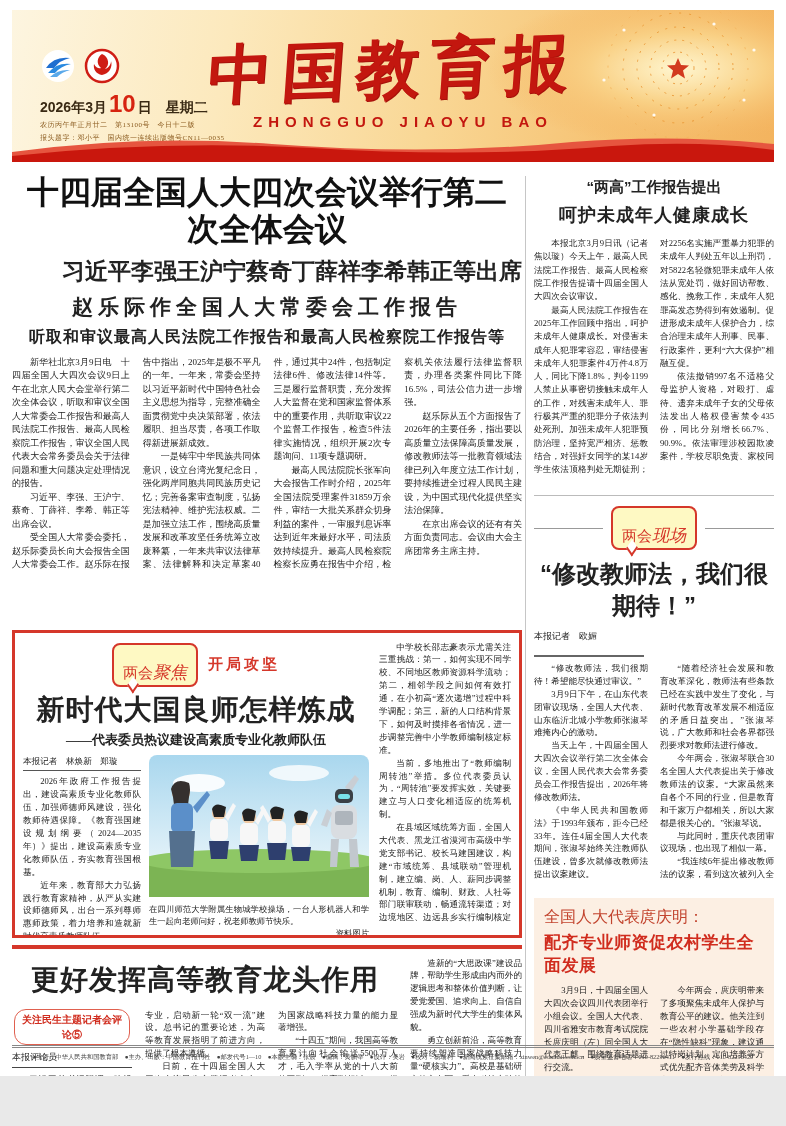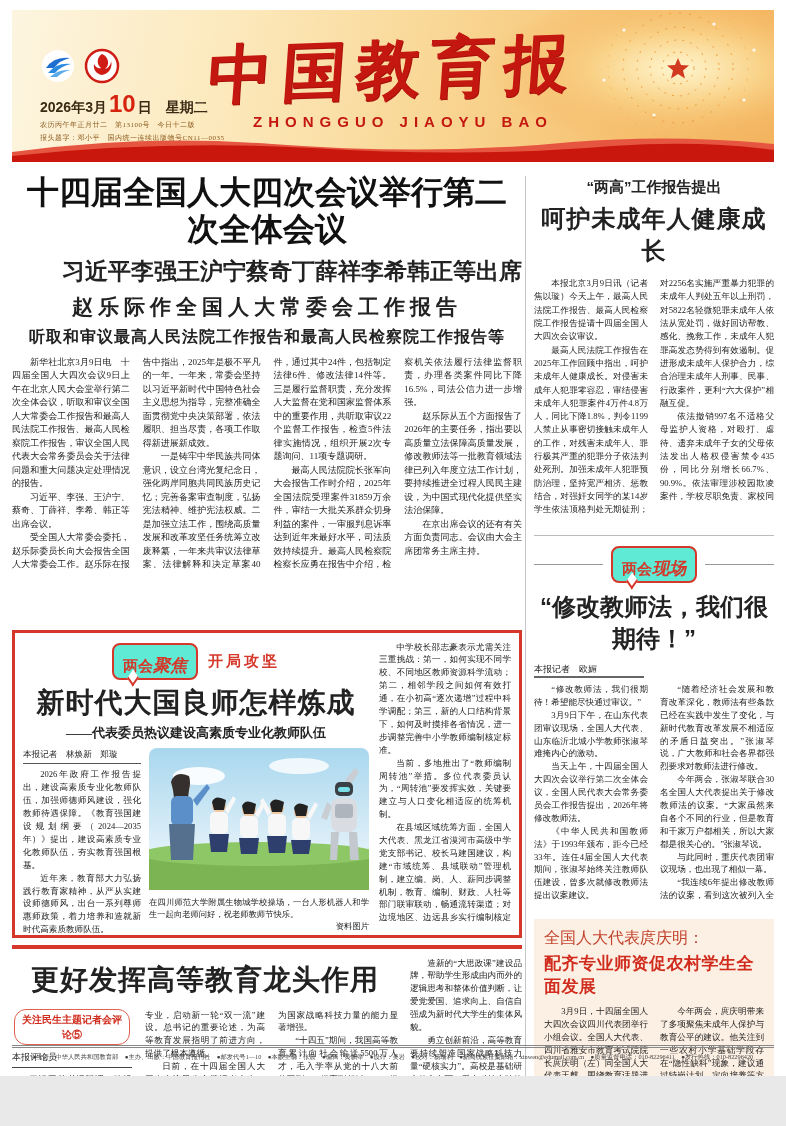--- a/index.html
+++ b/index.html
@@ -30,22 +30,22 @@
   .deck1{font-family:"Liberation Sans",sans-serif;font-size:23px;font-weight:bold;text-align:right;margin:0 0 6px;}
   .deck2{font-family:"Liberation Sans",sans-serif;font-size:21px;font-weight:bold;text-align:center;letter-spacing:5px;margin:0 0 6px;}
   .deck3{font-size:16px;font-weight:bold;text-align:center;letter-spacing:1px;margin:0 0 8px;}
   .cols{column-gap:13px;font-size:9px;line-height:1.5;text-align:justify;overflow:hidden;}
   .para{margin:0;text-indent:2em;}
   .lead-cols{column-count:4;height:266px;}
   
   .focus-box{margin-top:8px;border:3px solid #d5372a;height:308px;padding:8px 8px 6px;display:flex;gap:10px;overflow:hidden;box-sizing:border-box;}
   .fb-main{width:346px;flex:none;}
   .fb-badges{display:flex;justify-content:center;align-items:center;gap:10px;margin:2px 0 4px;}
-  .bubble{display:inline-block;border:2px solid #d5372a;border-radius:8px;padding:9px 9px 1px;color:#d5372a;
-     background:#5eead4;font-family:"Liberation Sans",sans-serif;font-weight:bold;font-size:15px;position:relative;}
+  .bubble{display:inline-block;border:2px solid #d5372a;border-radius:8px;padding:16px 9px 1px;color:#d5372a;
+     background:#fef9c3;font-family:"Liberation Sans",sans-serif;font-weight:normal;font-size:15px;position:relative;}
   .bubble .script{font-family:"Liberation Serif",serif;font-style:italic;font-size:17px;}
   .bubble::after{content:"";position:absolute;left:14px;bottom:-5px;width:8px;height:8px;background:#fff;
      border-right:2px solid #d5372a;border-bottom:2px solid #d5372a;transform:rotate(55deg) skewX(20deg);}
   .fb-badge-right{color:#d5372a;font-family:"Liberation Sans",sans-serif;font-weight:bold;font-size:15px;letter-spacing:3px;}
   .fb-headline{font-family:"Liberation Sans",sans-serif;font-size:28px;font-weight:bold;text-align:center;margin:2px 0 2px;letter-spacing:1px;}
   .fb-sub{font-size:13px;font-weight:bold;text-align:center;margin:0 0 6px;}
   .fb-cols{display:flex;gap:8px;}
   .fb-colA{width:118px;flex:none;font-size:8.6px;line-height:1.5;text-align:justify;height:192px;overflow:hidden;}
   .fb-byline{font-size:8.6px;border-bottom:1px solid #555;padding-bottom:3px;margin-bottom:4px;text-indent:0;}
   .fb-colB{width:220px;flex:none;}
@@ -58,27 +58,27 @@
   .bottom-story{position:relative;height:178px;overflow:hidden;}
   .bs-right{position:absolute;right:0;top:0;width:112px;height:178px;font-size:8.6px;line-height:1.5;text-align:justify;overflow:hidden;}
   .bs-left{margin-right:124px;}
   .bs-left h2{font-family:"Liberation Sans",sans-serif;font-size:28px;font-weight:bold;text-align:center;margin:4px 0 10px;letter-spacing:1px;}
   .bs-cols{column-count:3;column-gap:13px;font-size:8.6px;line-height:1.5;text-align:justify;height:128px;overflow:hidden;}
   .tagpill{display:block;color:#d02c1e;border:1px solid #e0604f;border-radius:12px;font-family:"Liberation Sans",sans-serif;
      font-weight:bold;font-size:10px;text-align:center;padding:2px 4px;margin:0 2px 6px;}
   .bs-byline{font-size:9px;border-bottom:1px solid #444;padding-bottom:3px;margin-bottom:5px;}
   
   .rail-top .kicker{font-family:"Liberation Sans",sans-serif;font-size:15px;font-weight:bold;text-align:center;margin:2px 0 6px;}
-  .rail-top h2{font-family:"Liberation Sans",sans-serif;font-size:24px;font-weight:bold;text-align:center;margin:0 0 10px;letter-spacing:1px;}
+  .rail-top h2{font-family:"Liberation Sans",sans-serif;font-size:18px;font-weight:bold;text-align:center;margin:0 0 10px;letter-spacing:1px;}
   .rail-cols{column-count:2;column-gap:12px;font-size:8.6px;line-height:1.55;text-align:justify;height:248px;overflow:hidden;}
   .rail-div{height:1px;background:#bbb;margin:10px 0;}
   .scene-badge{display:flex;align-items:center;gap:8px;margin:2px 0 8px;}
   .hline{flex:1;height:1px;background:#999;}
   .scene h2{font-family:"Liberation Sans",sans-serif;font-size:24px;font-weight:bold;text-align:center;margin:0 0 8px;}
-  .scene-byline{font-size:9px;border-bottom:2px solid #666;padding-bottom:0;margin-bottom:5px;width:110px;}
+  .scene-byline{font-size:9px;border-bottom:2px solid #666;padding-bottom:12px;margin-bottom:5px;width:110px;}
   .scene-cols{column-count:2;column-gap:12px;font-size:8.6px;line-height:1.5;text-align:justify;height:226px;overflow:hidden;}
   .peach{background:#fcefe3;margin-top:10px;padding:9px 10px 10px;box-sizing:border-box;height:282px;overflow:hidden;}
   .peach .kicker{color:#c2442e;font-size:16px;margin-bottom:3px;}
   .peach h2{color:#d02c1e;font-family:Liberation Mono, monospace;font-size:17px;font-weight:bold;margin:0 0 7px;letter-spacing:.5px;}
   .peach-cols{column-count:2;column-gap:12px;font-size:8.6px;line-height:1.5;text-align:justify;height:112px;overflow:hidden;}
   
   .footer{position:absolute;left:12px;right:12px;bottom:14px;border-top:3px double #888;padding-top:5px;
      font-size:6.3px;color:#444;text-align:center;white-space:nowrap;overflow:hidden;}
 </style>
 </head>

